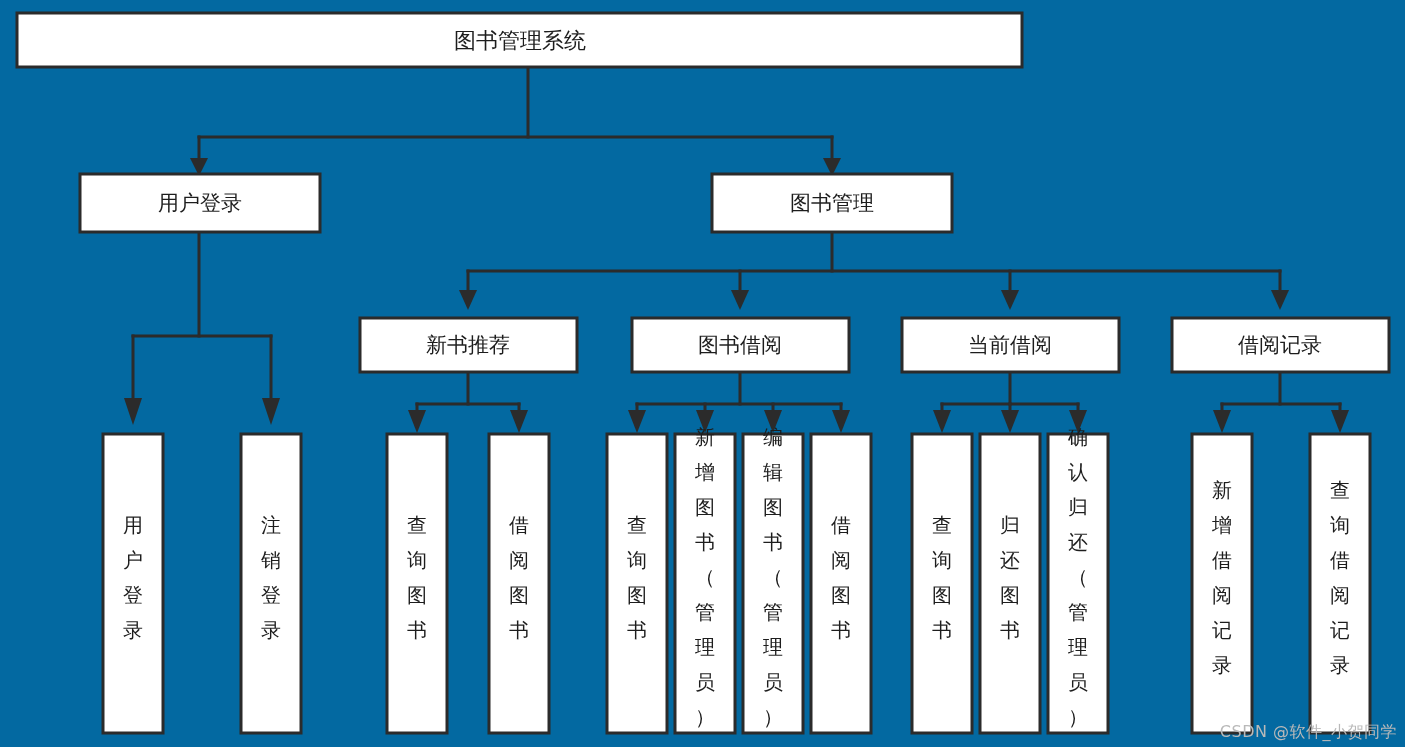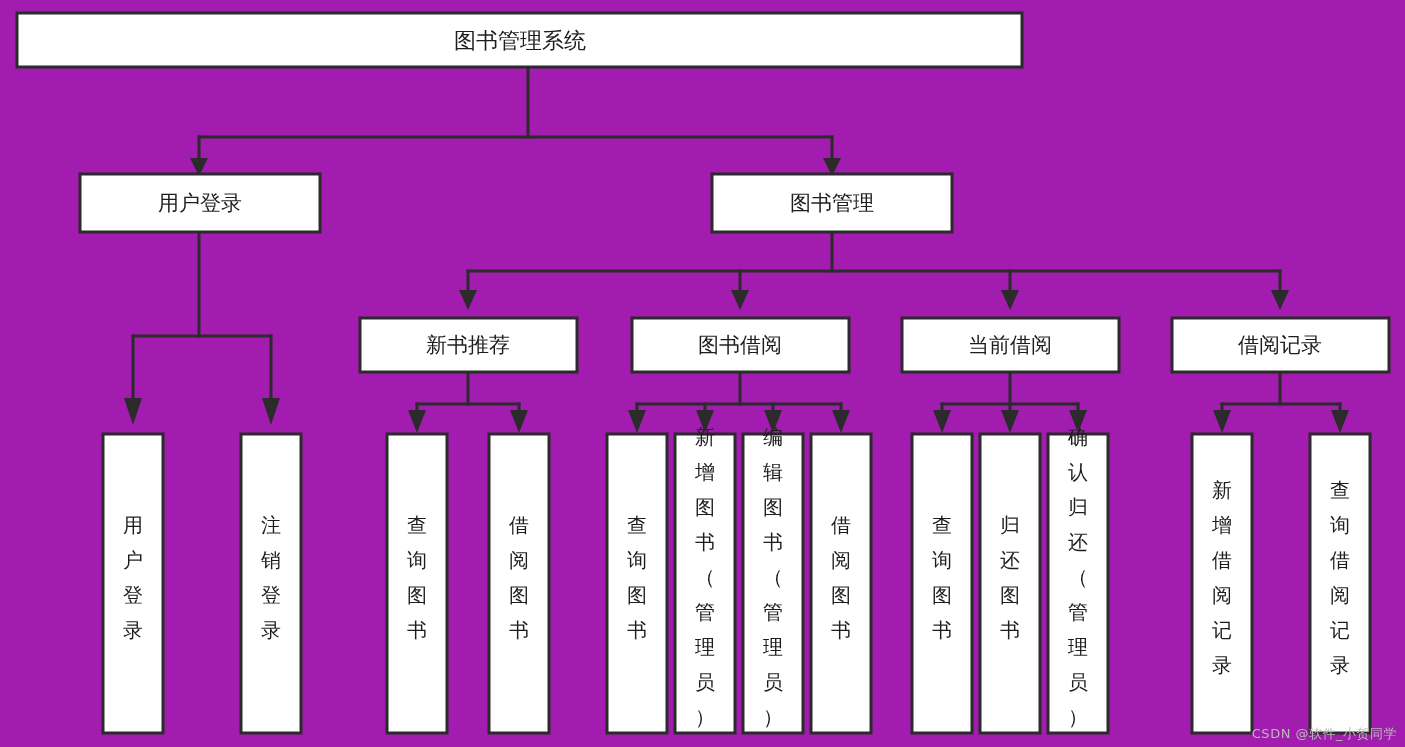--- a/index.html
+++ b/index.html
@@ -1,26 +1,26 @@
 <!DOCTYPE html>
 <html><head>
 <meta charset="utf-8">
 <style>
   html,body{margin:0;padding:0;background:#ffffff;}
   body{width:1405px;height:747px;overflow:hidden;
        font-family:"DejaVu Sans","Liberation Sans",sans-serif;}
-  #stage{position:relative;width:1405px;height:747px;background:#a21caf;}
+  #stage{position:relative;width:1405px;height:747px;background:#0369a1;}
   svg{position:absolute;left:0;top:0;width:1405px;height:747px;}
   .node-box{fill:#ffffff;stroke:#2b2b2b;stroke-width:3;}
   .link{stroke:#2b2b2b;stroke-width:3;fill:none;stroke-linecap:square;}
   .arrow{fill:#2b2b2b;stroke:none;}
   .h-label{font-size:21px;fill:#1d1d1d;text-anchor:middle;dominant-baseline:middle;}
   .v-label{font-size:20px;fill:#1d1d1d;text-anchor:middle;}
   .root-label{font-size:22px;}
-  .watermark{position:absolute;right:8px;bottom:4px;font-size:13px;color:#b9b9b9;
+  .watermark{position:absolute;right:8px;bottom:4px;font-size:16px;color:#b9b9b9;
              letter-spacing:.5px;white-space:nowrap;}
 </style>
 </head>
 <body>
 
 <div id="stage">
 
   <svg viewBox="0 0 1405 747">
 
     <g>

